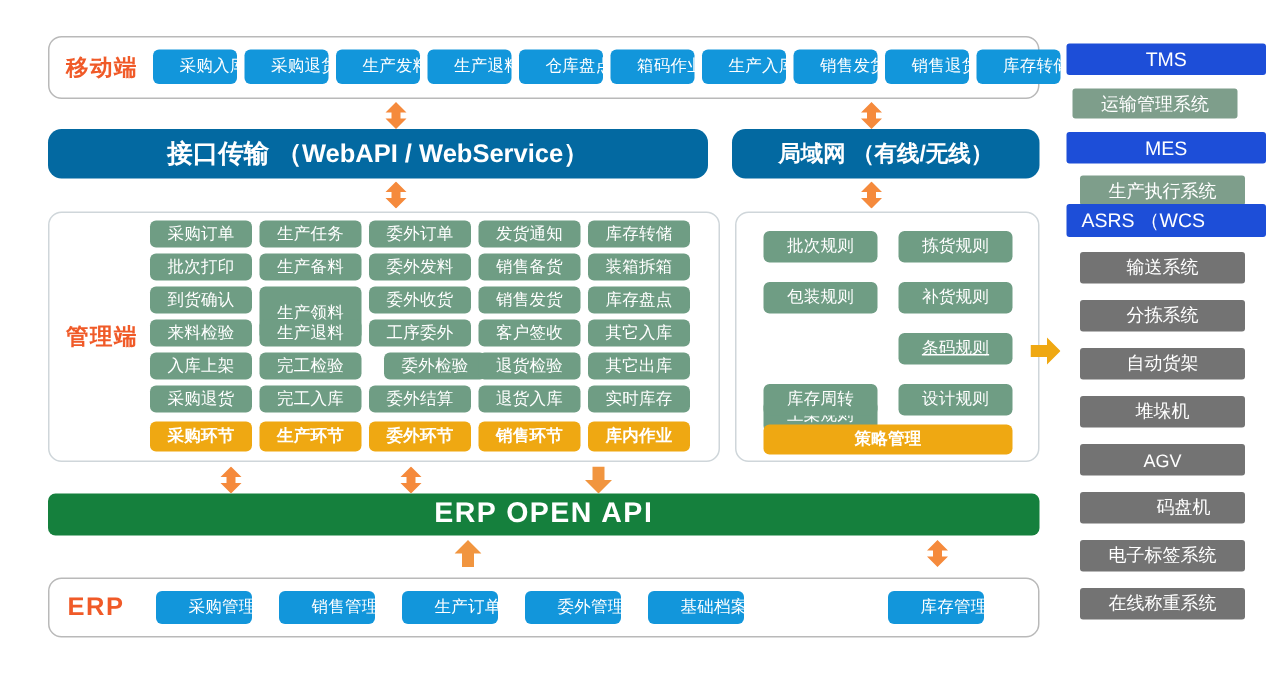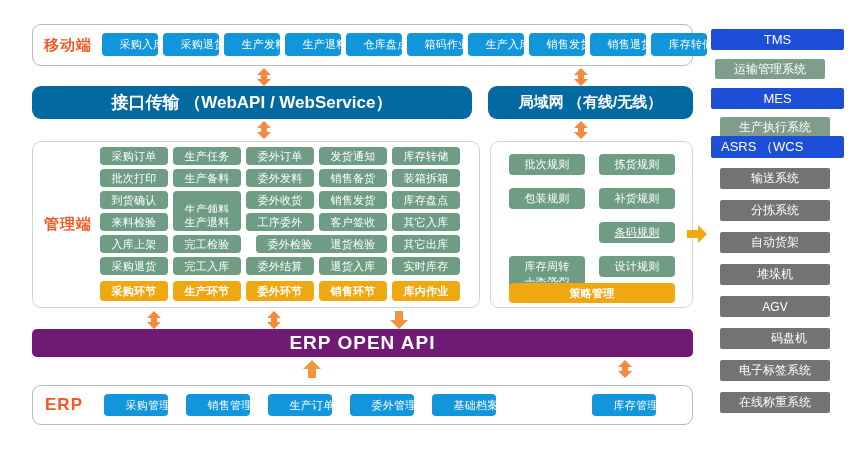--- a/index.html
+++ b/index.html
@@ -70,21 +70,21 @@
     align-items: center;
     justify-content: center;
     font-weight: bold;
     white-space: nowrap;
   }
   .greenbar-wide { font-size: 17px; }
   .greenbar-lan  { font-size: 15px; }
 
   
   .apibar {
-    background: #701a75;
+    background: #15803d;
     border-radius: 5px;
     color: #ffffff;
     display: flex;
     align-items: center;
     justify-content: center;
     font-weight: bold;
     font-size: 19px;
     letter-spacing: 1px;
   }
 

